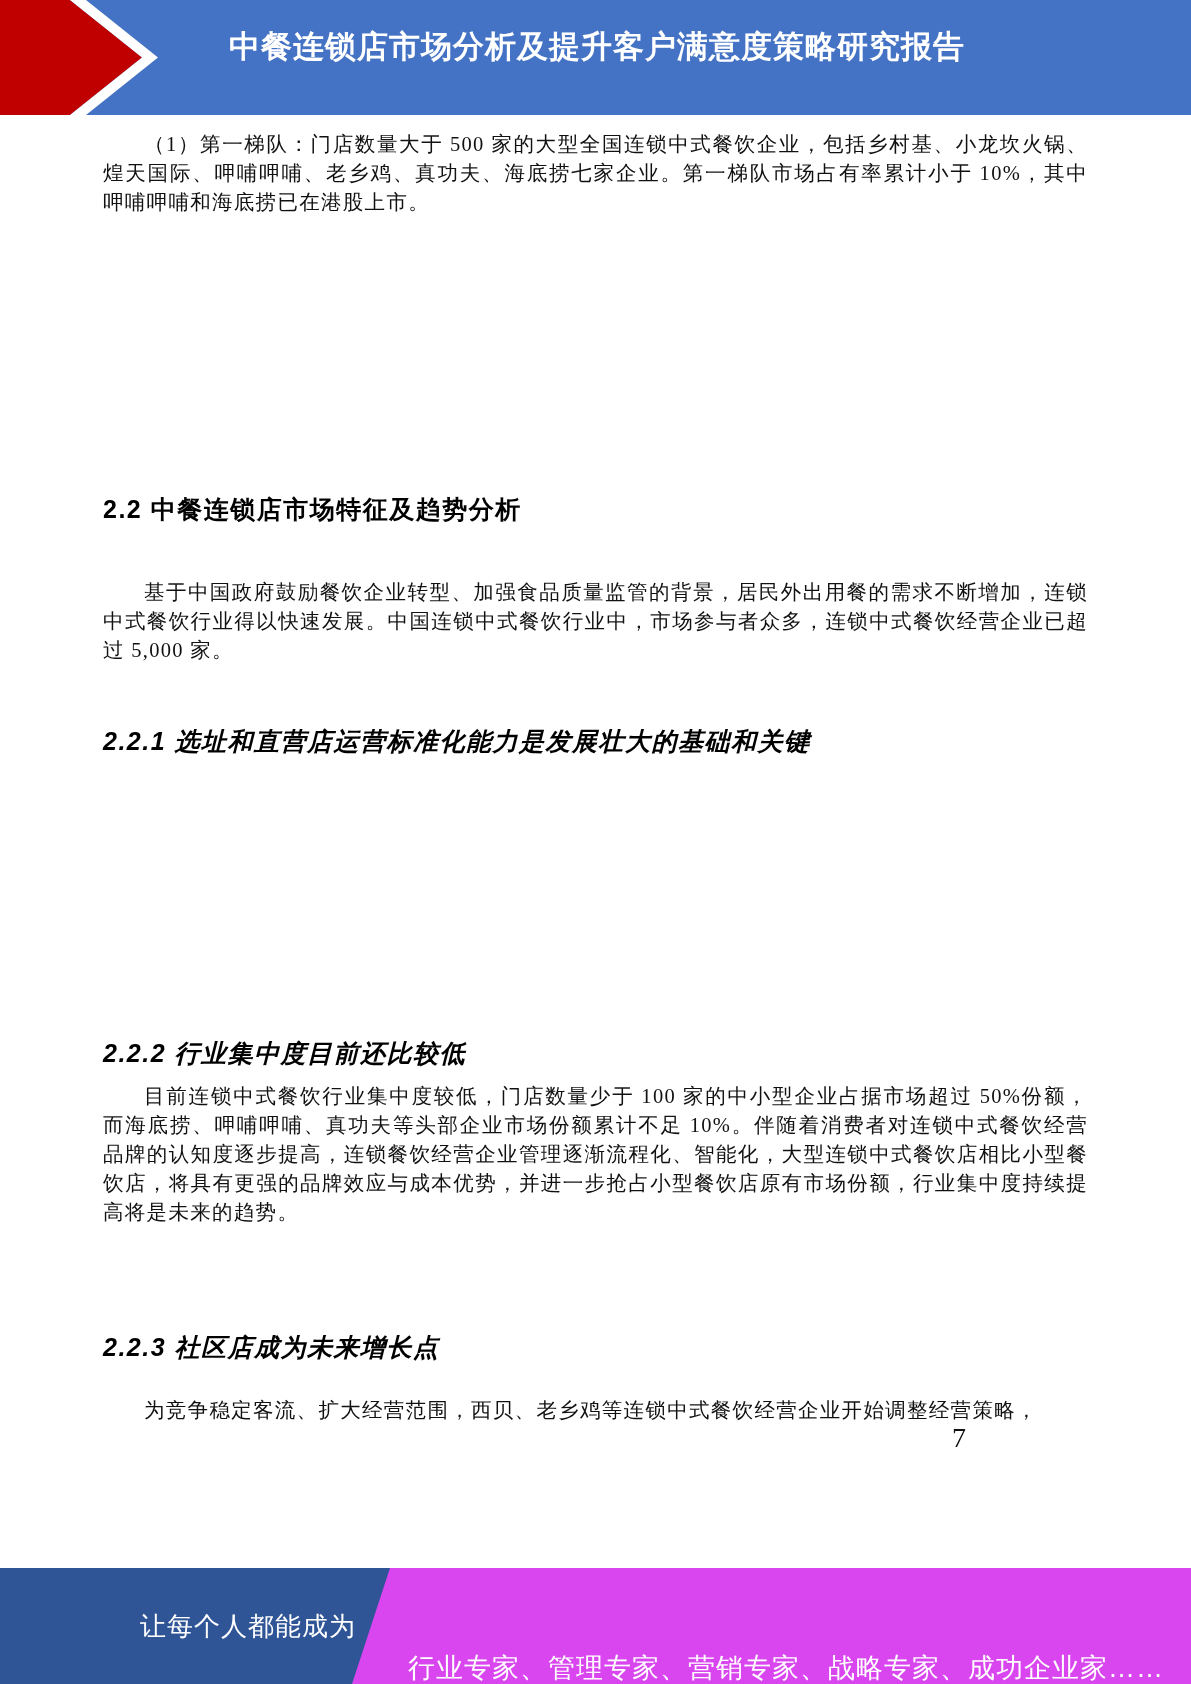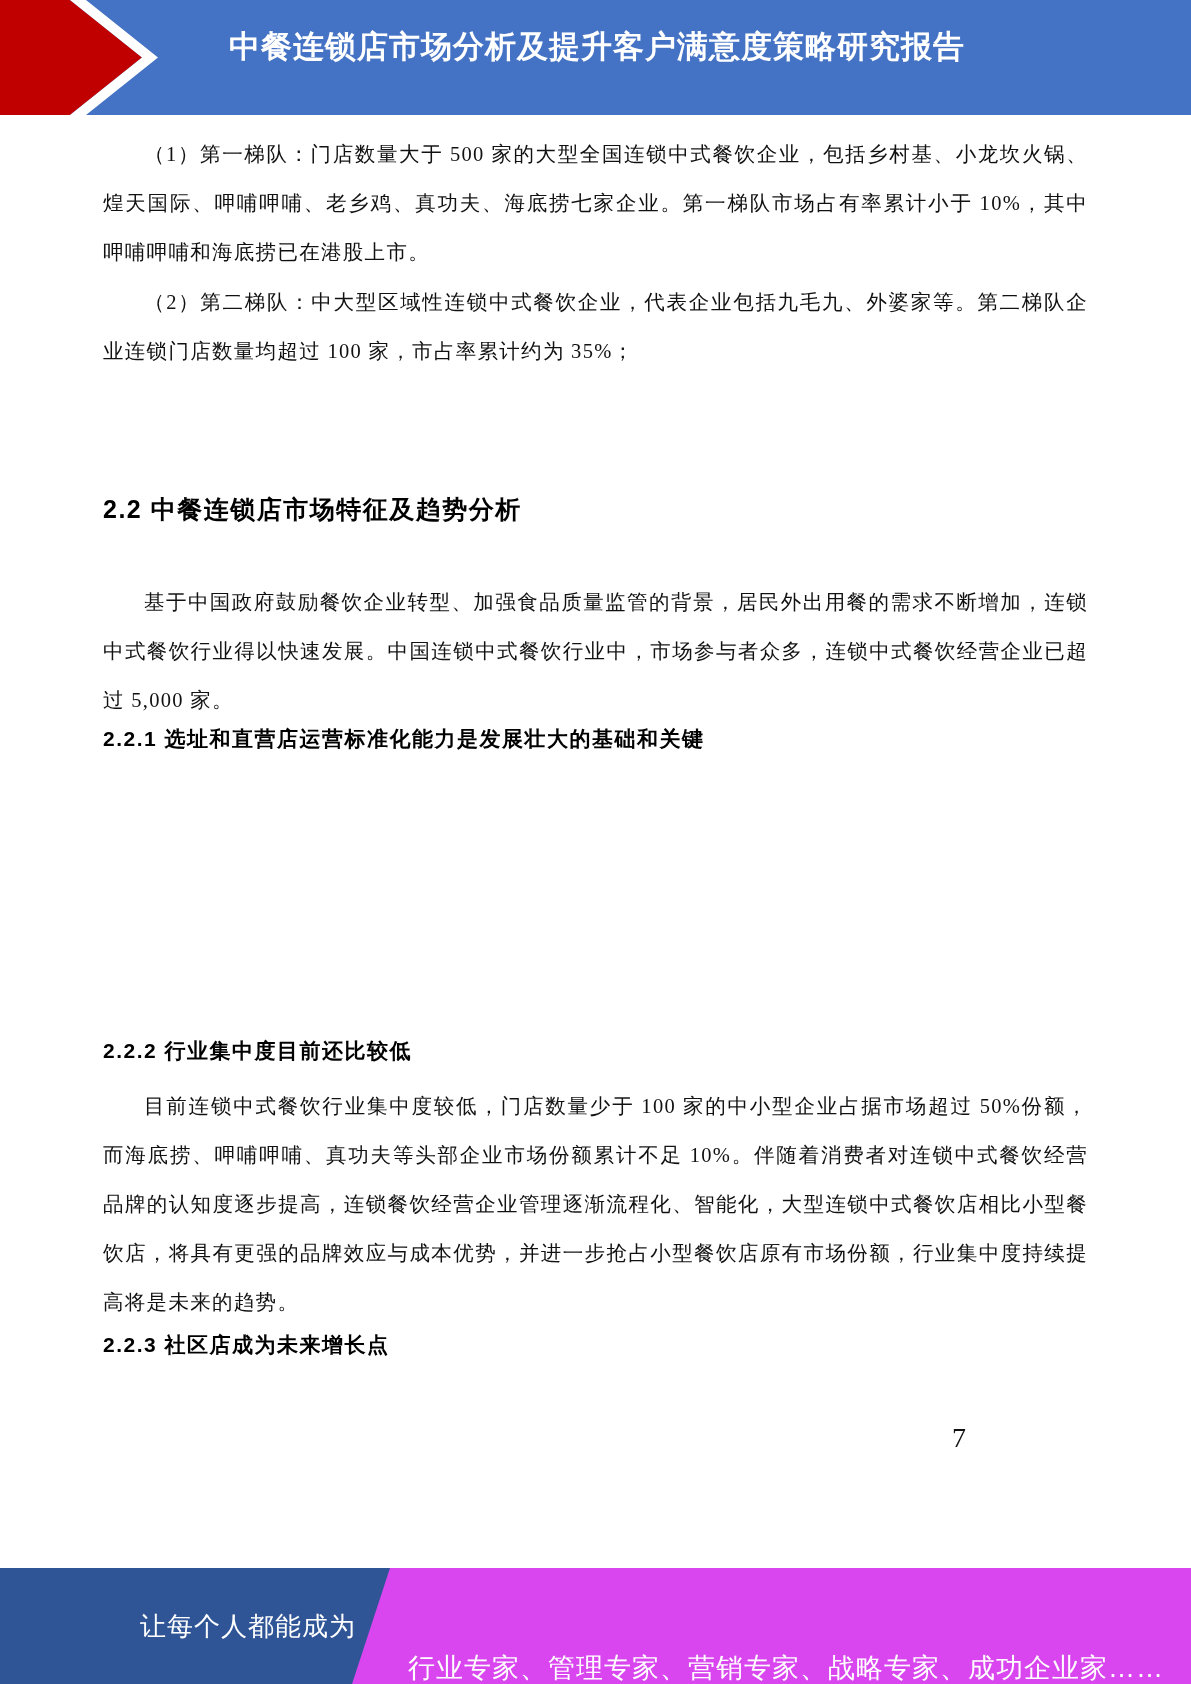--- a/index.html
+++ b/index.html
@@ -24,31 +24,31 @@
     display: flex; align-items: center; justify-content: center;
     padding: 0 60px 22px 79px;
     font-family: "Liberation Sans", "DejaVu Sans", sans-serif;
     font-weight: 700; font-size: 31px; letter-spacing: 1px;
     color: #ffffff; white-space: nowrap;
   }
 
   
   .block {
     position: absolute; left: 103px; width: 985px;
-    font-size: 20.5px; line-height: 49px; letter-spacing: 1.3px;
+    font-size: 20.5px; line-height: 29px; letter-spacing: 1.3px;
     text-align: justify;
   }
   .para { text-indent: 2em; }
   .heading {
     font-family: "Liberation Sans", "DejaVu Sans", sans-serif;
     font-weight: 700; color: #000000;
     letter-spacing: 1.5px; line-height: 1.25; text-align: left;
   }
   .h-major { font-size: 25px; }
-  .h-minor { font-size: 21px; }
+  .h-minor { font-size: 25px; font-style: italic; }
 
   .page-number {
     position: absolute; left: 952px; top: 1422px;
     font-size: 28px; font-family: "Liberation Serif", "DejaVu Serif", serif;
     color: #111111;
   }
 
   
   .footer-band {
     position: absolute; left: 0; top: 1568px; width: 1191px; height: 116px;
@@ -80,36 +80,36 @@
   <div class="header-band" style="background: rgb(68, 114, 196);">
     <svg class="header-arrow" width="170" height="115" viewBox="0 0 170 115">
       <polygon points="0,0 70,0 142,57.5 70,115 0,115" fill="#C00000"></polygon>
       <polygon points="70,0 86,0 158,57.5 86,115 70,115 142,57.5" fill="#FFFFFF"></polygon>
     </svg>
     <div class="header-title" style="color: rgb(255, 255, 255);">中餐连锁店市场分析及提升客户满意度策略研究报告</div>
   </div>
 
   <div class="block para" style="top:130px">（1）第一梯队：门店数量大于 500 家的大型全国连锁中式餐饮企业，包括乡村基、小龙坎火锅、煌天国际、呷哺呷哺、老乡鸡、真功夫、海底捞七家企业。第一梯队市场占有率累计小于 10%，其中呷哺呷哺和海底捞已在港股上市。</div>
 
-  <div class="block para" style="top:278px">（2）第二梯队：中大型区域性连锁中式餐饮企业，代表企业包括九毛九、外婆家等。第二梯队企业连锁门店数量均超过 100 家，市占率累计约为 35%；</div>
 
 
   <div class="block heading h-major" style="top:494px">2.2 中餐连锁店市场特征及趋势分析</div>
 
   <div class="block para" style="top:578px">基于中国政府鼓励餐饮企业转型、加强食品质量监管的背景，居民外出用餐的需求不断增加，连锁中式餐饮行业得以快速发展。中国连锁中式餐饮行业中，市场参与者众多，连锁中式餐饮经营企业已超过 5,000 家。</div>
 
   <div class="block heading h-minor" style="top:726px">2.2.1 选址和直营店运营标准化能力是发展壮大的基础和关键</div>
 
 
   <div class="block heading h-minor" style="top:1038px">2.2.2 行业集中度目前还比较低</div>
 
   <div class="block para" style="top:1082px">目前连锁中式餐饮行业集中度较低，门店数量少于 100 家的中小型企业占据市场超过 50%份额，而海底捞、呷哺呷哺、真功夫等头部企业市场份额累计不足 10%。伴随着消费者对连锁中式餐饮经营品牌的认知度逐步提高，连锁餐饮经营企业管理逐渐流程化、智能化，大型连锁中式餐饮店相比小型餐饮店，将具有更强的品牌效应与成本优势，并进一步抢占小型餐饮店原有市场份额，行业集中度持续提高将是未来的趋势。</div>
 
   <div class="block heading h-minor" style="top:1332px">2.2.3 社区店成为未来增长点</div>
 
+  <div class="block para" style="top:1396px">为竞争稳定客流、扩大经营范围，西贝、老乡鸡等连锁中式餐饮经营企业开始调整经营策略，</div>
 
   <div class="page-number">7</div>
 
   <div class="footer-band" style="background: #d946ef;">
     <div class="footer-blue" style="background: rgb(47, 85, 151);"></div>
     <div class="footer-left-text" style="color: rgb(255, 255, 255);">让每个人都能成为</div>
     <div class="footer-right-text" style="color: rgb(255, 255, 255);">行业专家、管理专家、营销专家、战略专家、成功企业家……</div>
   </div>
 
 </div>

